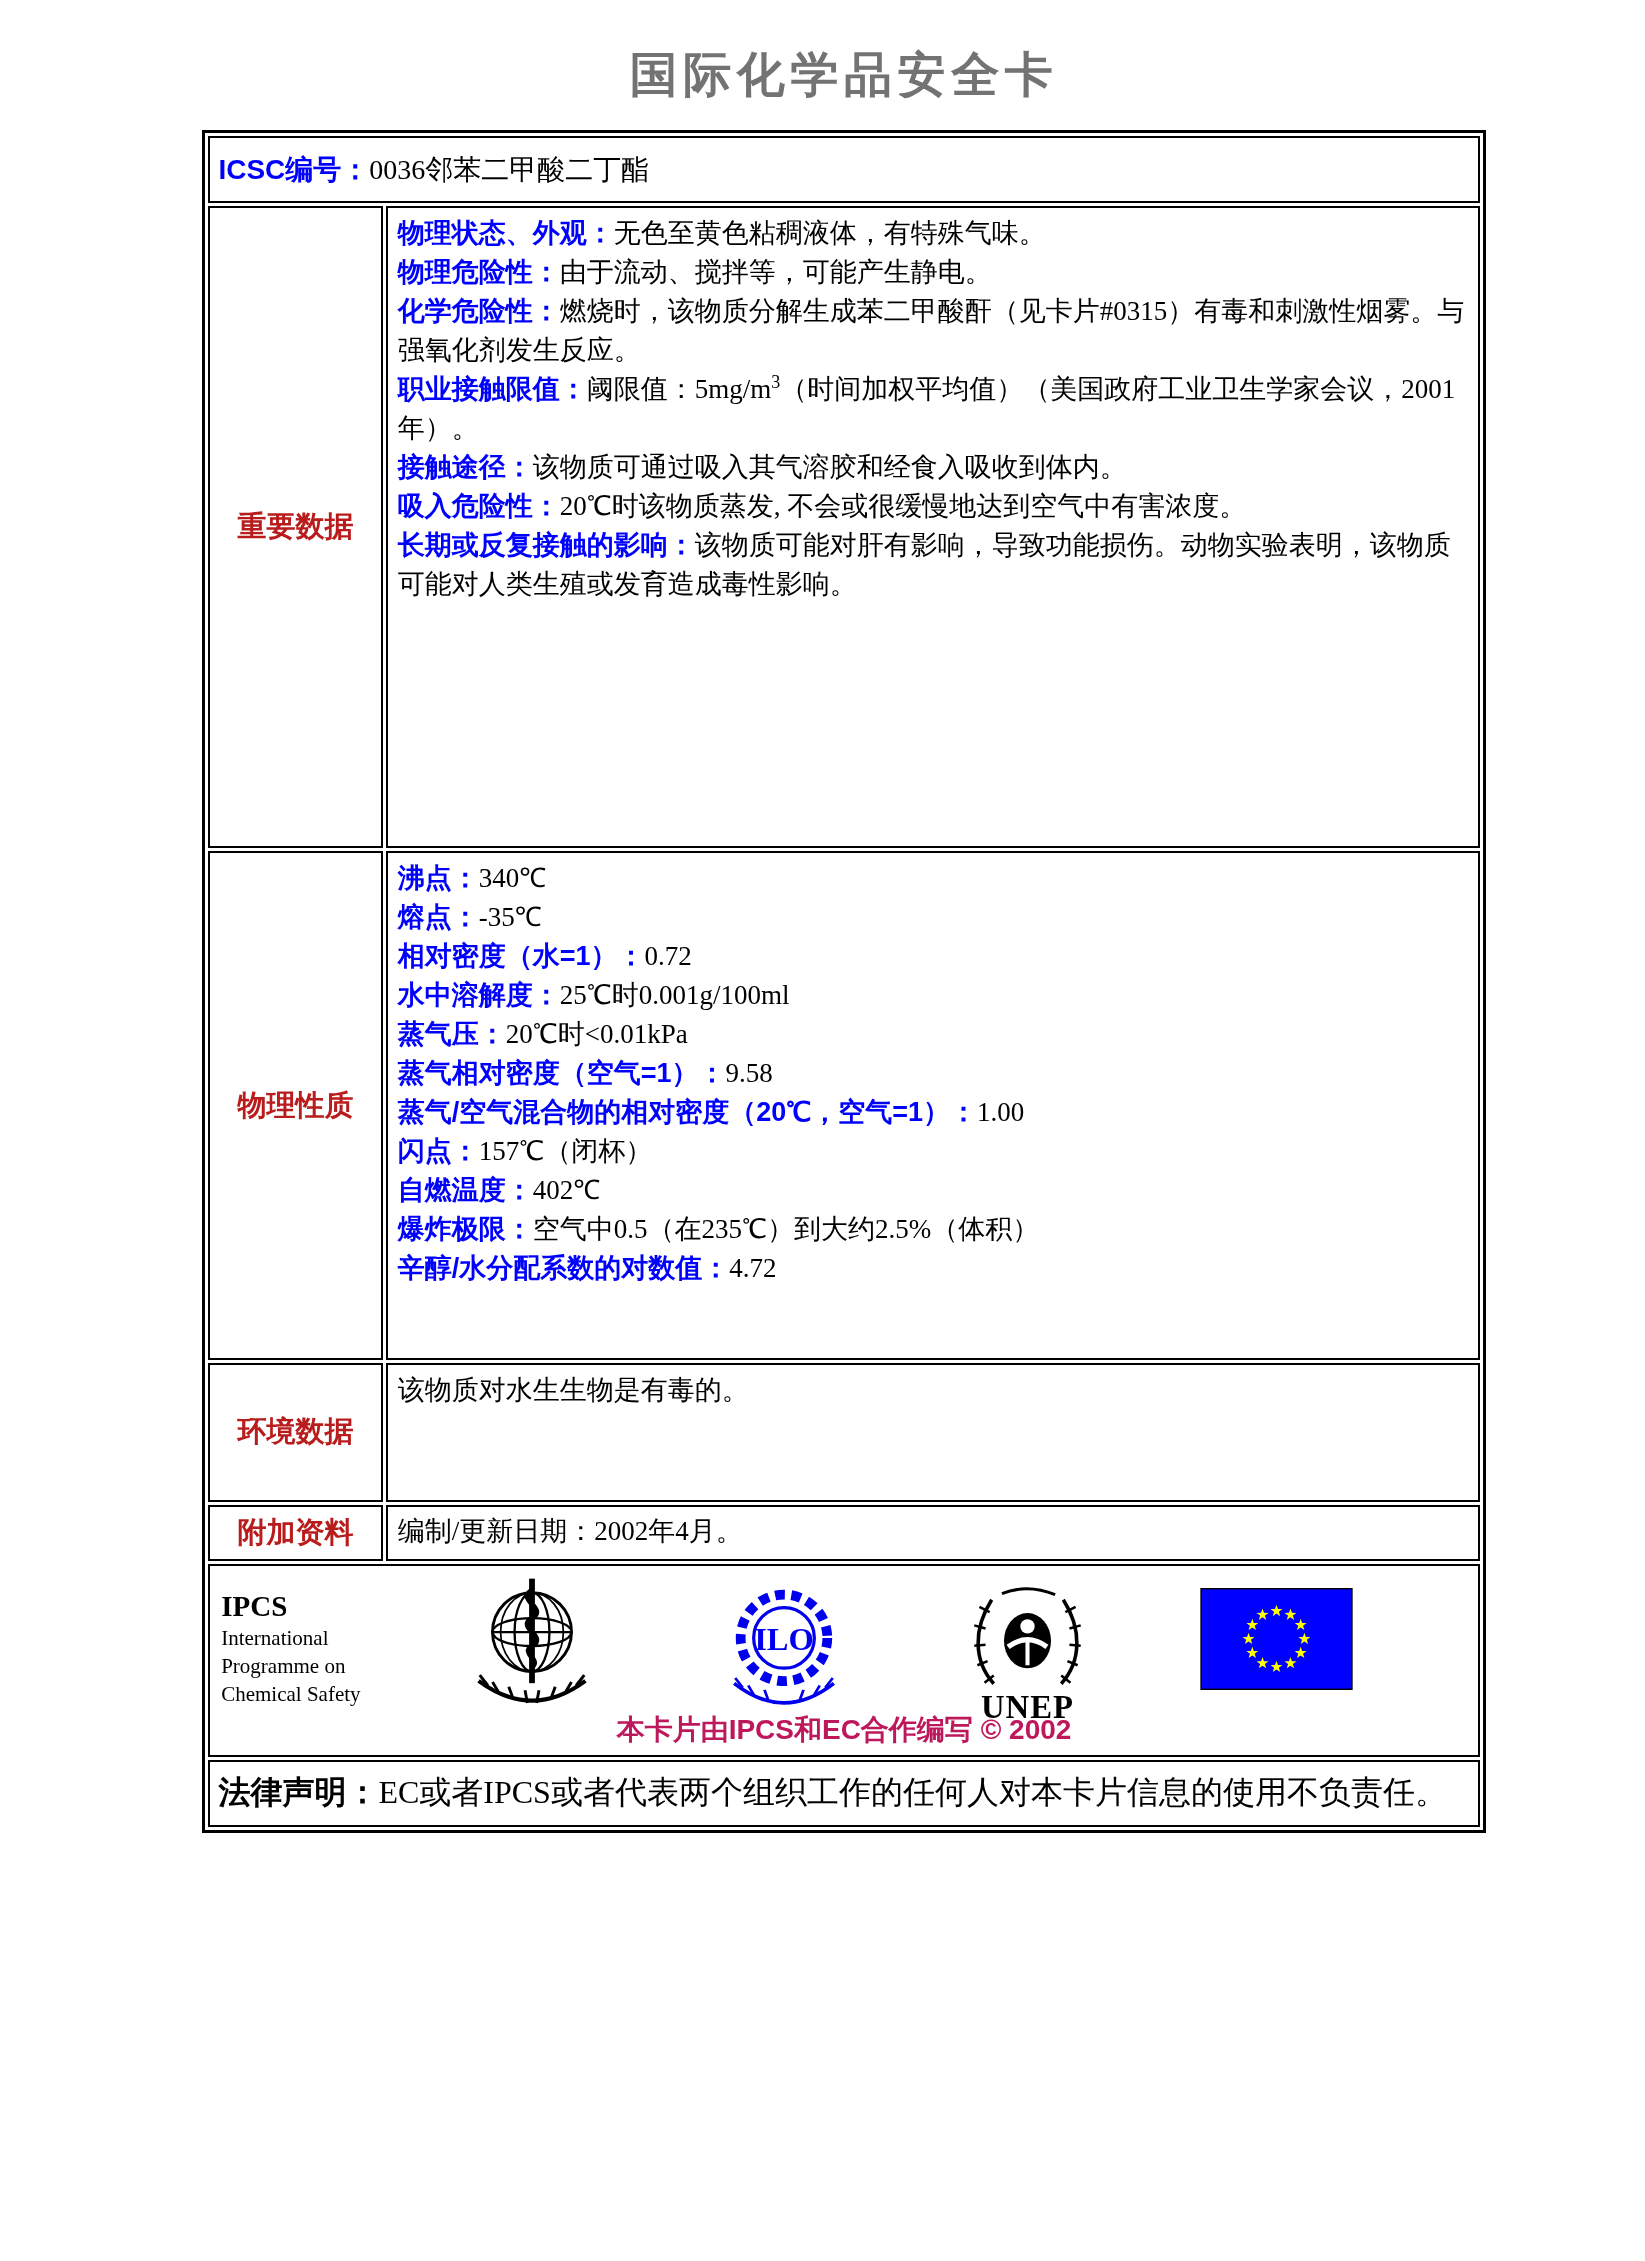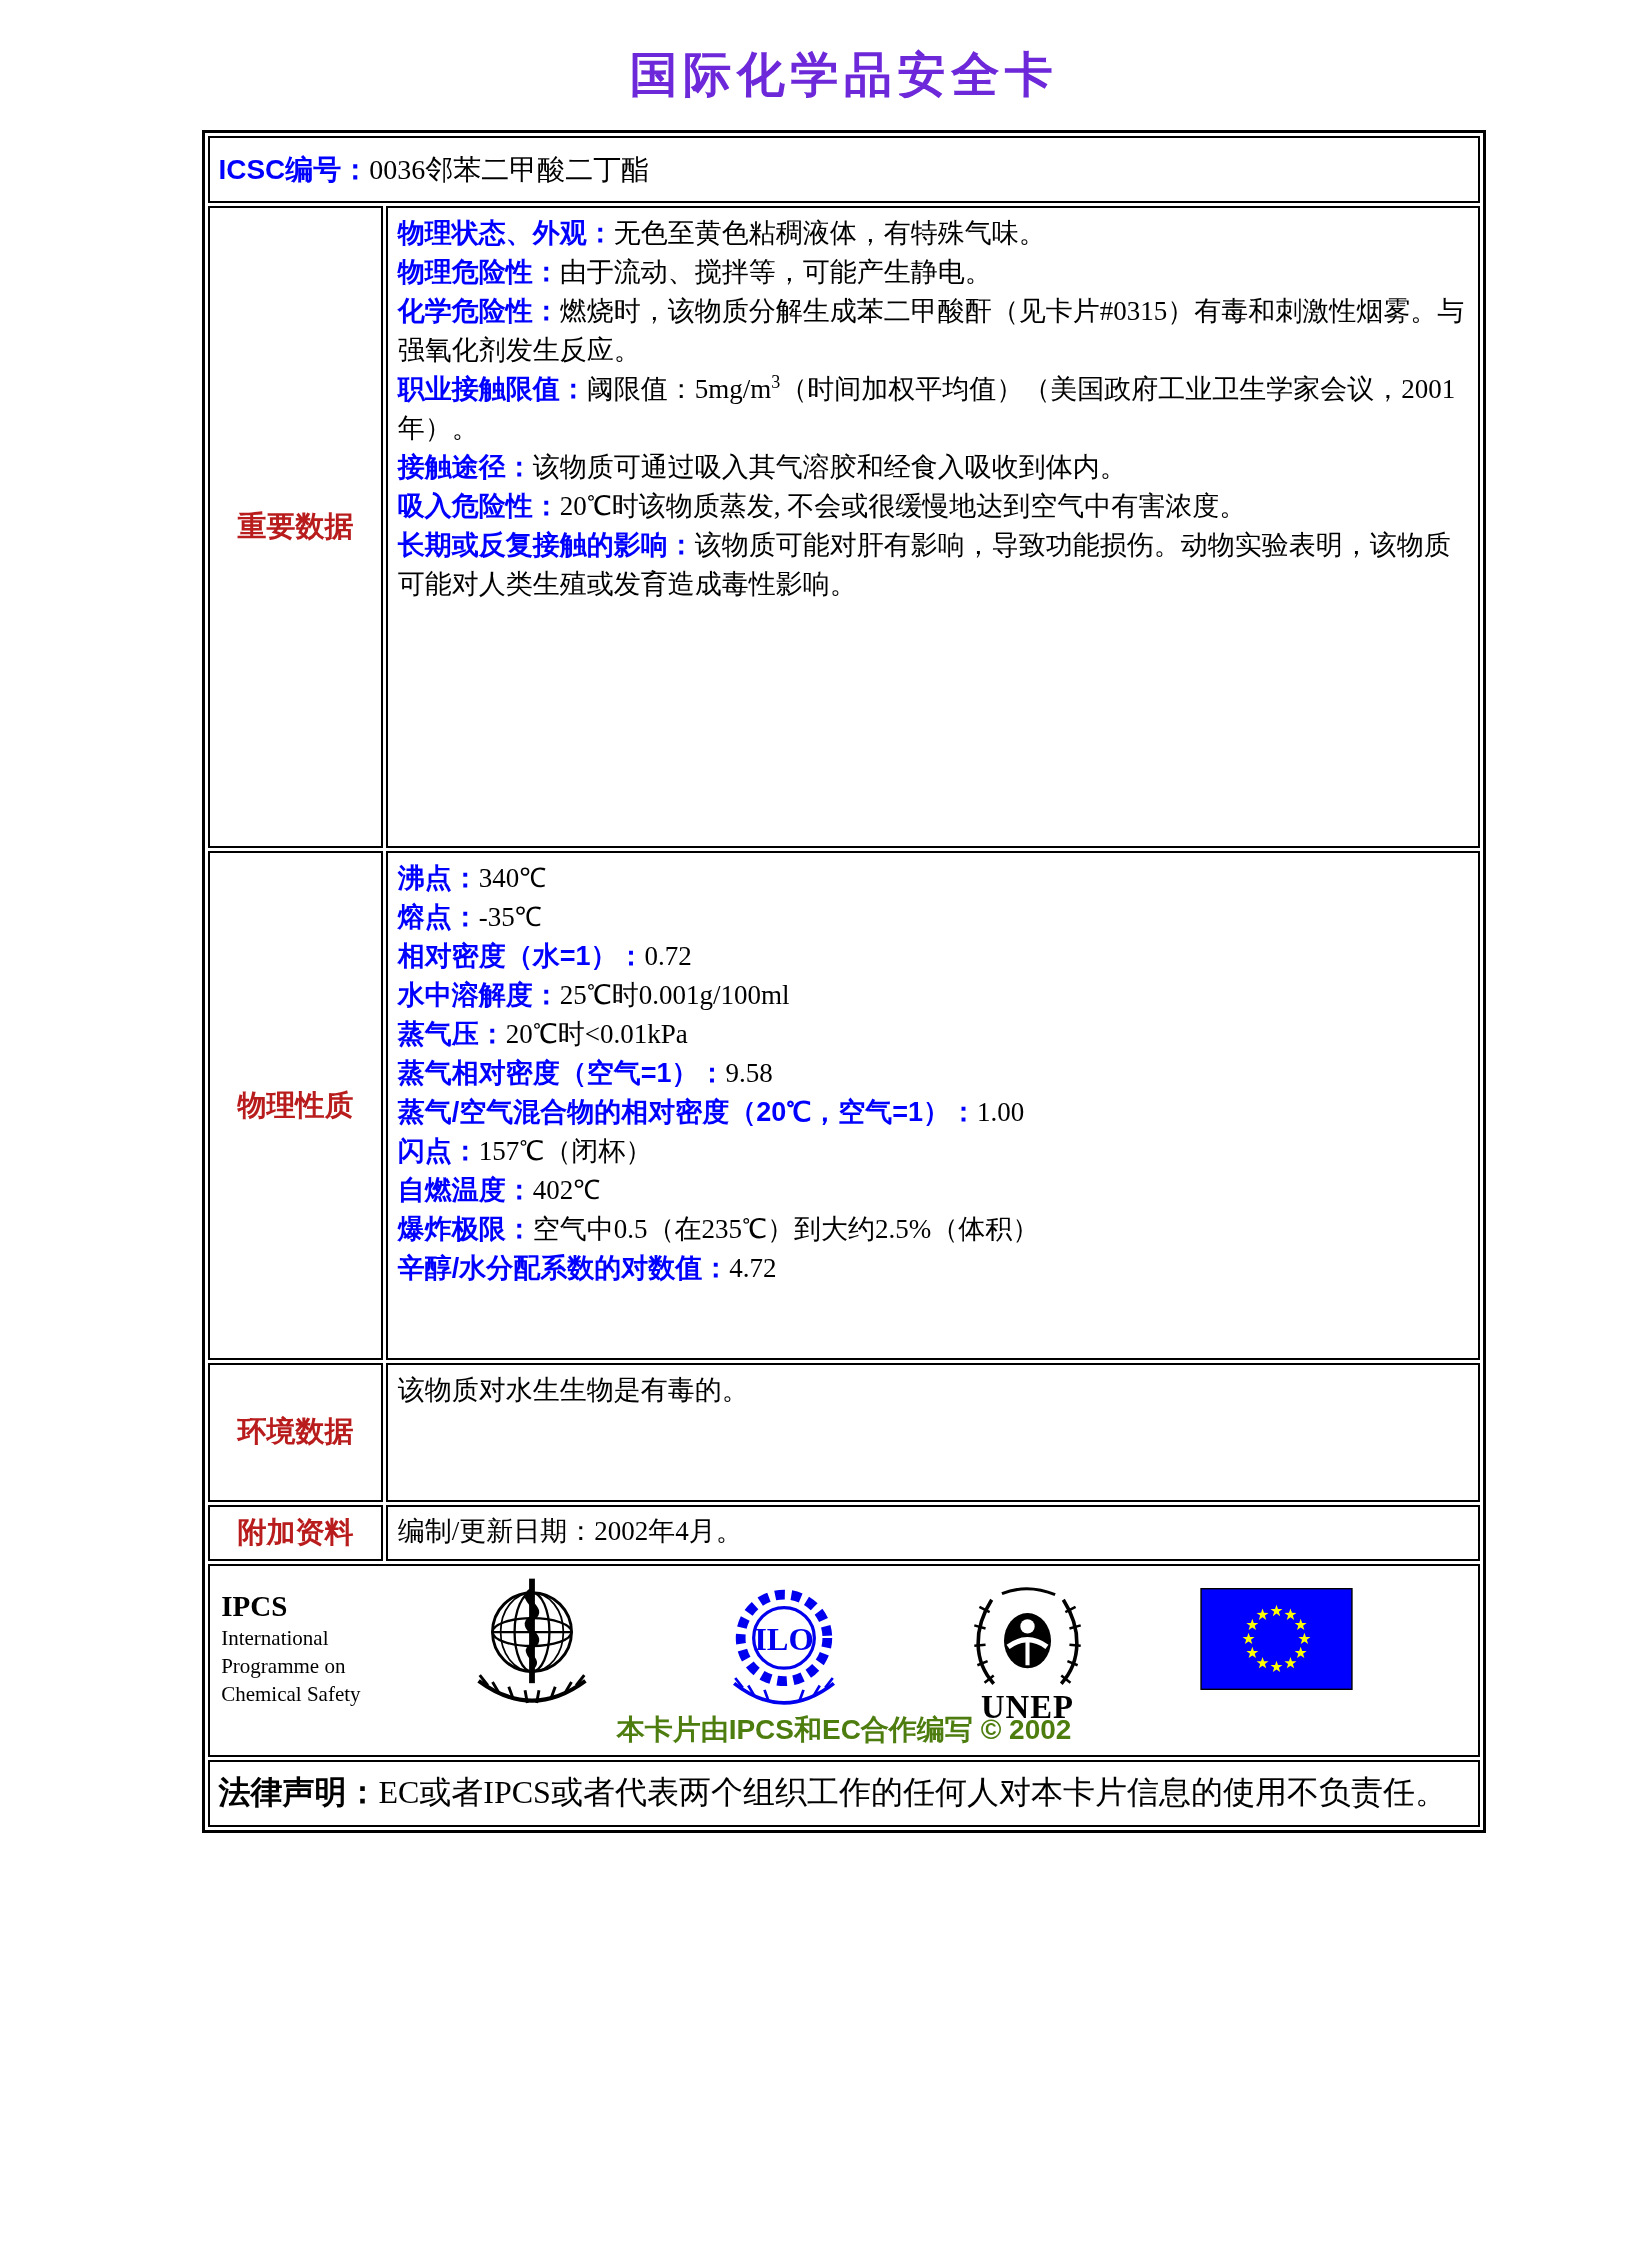--- a/index.html
+++ b/index.html
@@ -2,21 +2,21 @@
 <html style="font-size:11.2px"><head>
 <meta charset="utf-8">
 <style>
   html,body{margin:0;padding:0;}
   body{
     width:1645px;height:2261px;background:#ffffff;position:relative;
     font-family:"Liberation Serif", serif;color:#000;
   }
   .page-title{
     position:absolute;top:43px;left:202px;width:1284px;
-    text-align:center;color:#6d28d9;font-weight:bold;font-size:48px;
+    text-align:center;color:#737373;font-weight:bold;font-size:48px;
     font-family:"Liberation Sans", sans-serif;letter-spacing:5.6px;
   }
   table.card{
     position:absolute;top:130px;left:202px;width:1284px;
     border:3.5px solid #000;border-collapse:separate;border-spacing:3.5px;
     table-layout:fixed;background:#fff;
   }
   td{border:2.1px solid #000;vertical-align:top;background:#fff;padding:0;}
   col.c-label{width:175px;}
   .header-cell{
@@ -46,21 +46,21 @@
   }
   .ipcs-title{font-weight:bold;font-size:29px;line-height:36px;}
   .ipcs-line{font-size:21px;line-height:28px;}
   .logo{position:absolute;}
   .who-logo{left:252px;top:8.4px;}
   .ilo-logo{left:509px;top:11.2px;}
   .unep-logo{left:751px;top:9.8px;}
   .eu-flag{left:990px;top:22.4px;}
   .footer-caption{
     position:absolute;left:0;bottom:5.6px;width:100%;text-align:center;
-    color:#4d7c0f;font-weight:bold;font-family:"Liberation Sans", sans-serif;
+    color:#be185d;font-weight:bold;font-family:"Liberation Sans", sans-serif;
     font-size:28px;
   }
   .legal-cell{height:63px;vertical-align:middle;padding:0 8.4px;font-size:32px;}
   .legal-lbl{font-weight:bold;font-family:"Liberation Sans", sans-serif;}
 </style>
 </head>
 <body>
 
 <div class="page-title">国际化学品安全卡</div>
 

